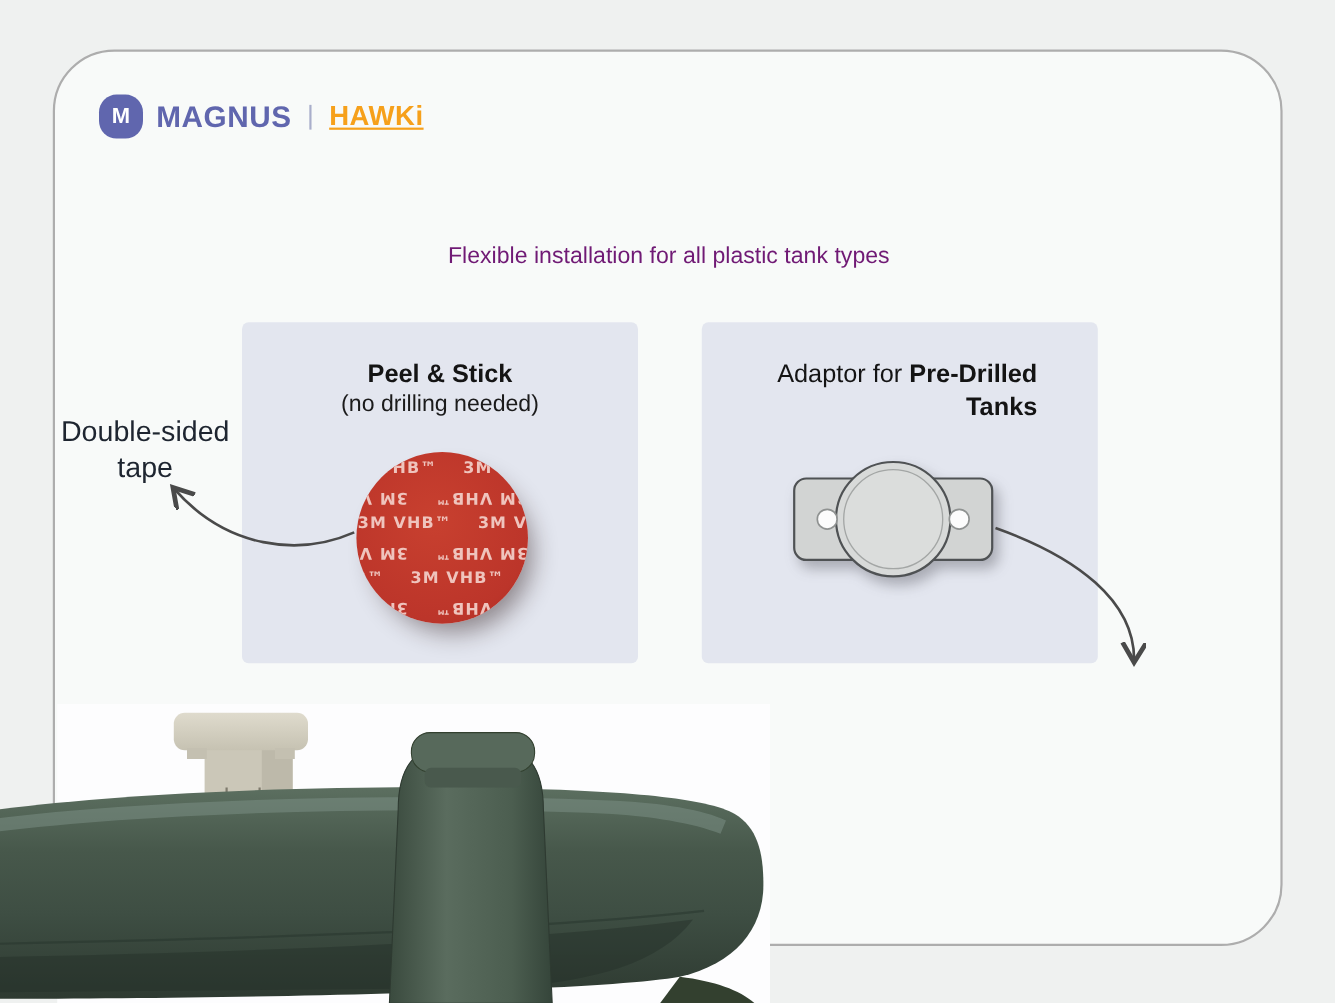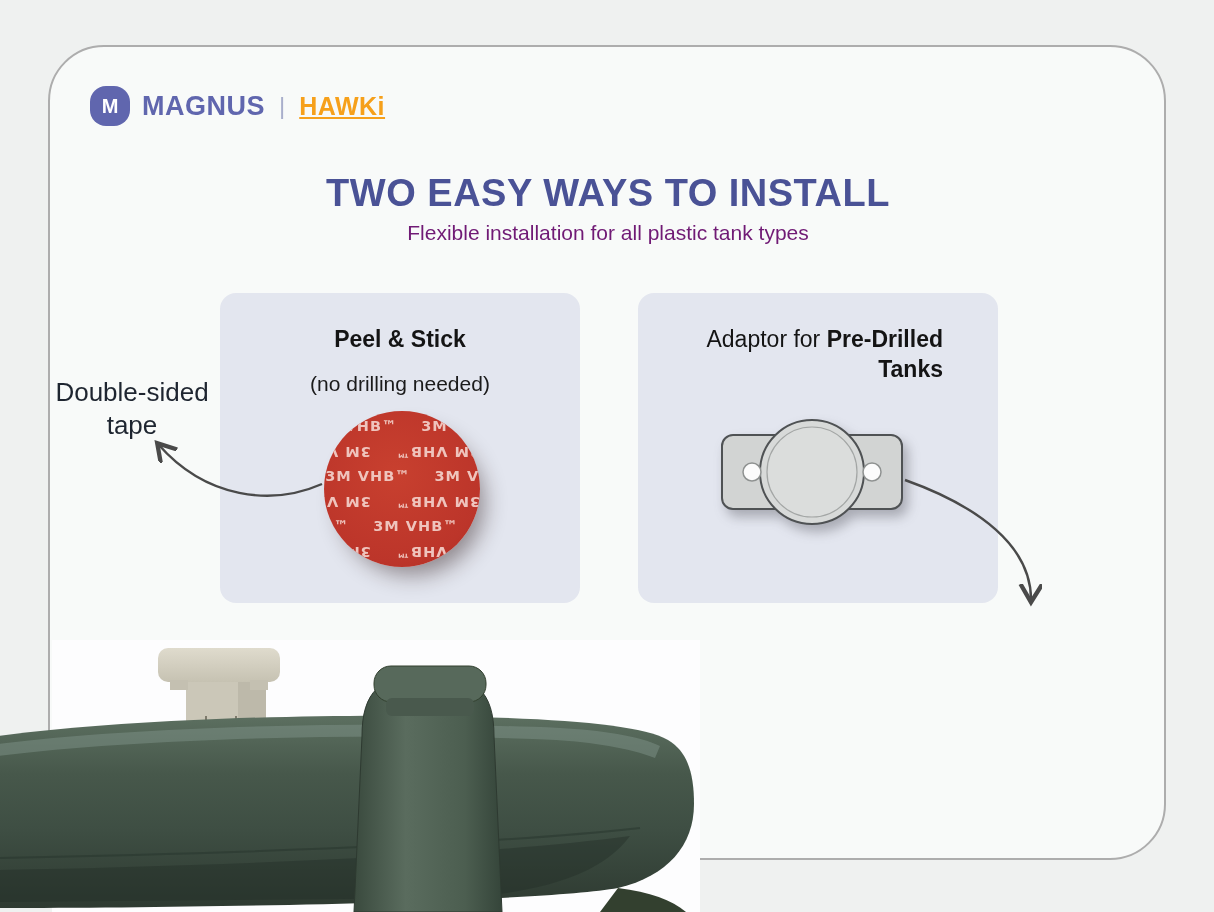--- a/index.html
+++ b/index.html
@@ -18,25 +18,25 @@
   .logo-div{font-size:24px;font-weight:300;color:#A9AECB;margin:0 2px;}
   .logo-product{font-size:25px;font-weight:800;color:var(--c-product,#F6A01B);letter-spacing:.5px;text-decoration:underline;}
 
   
   .title{position:absolute;left:48px;right:46px;top:172px;text-align:center;
          font-size:38px;font-weight:800;color:var(--c-title,#4A5296);letter-spacing:.5px;}
   .subtitle{position:absolute;left:48px;right:46px;top:221px;text-align:center;
             font-size:21px;color:#701a75;}
 
   
-  .card{position:absolute;top:293px;width:360px;height:310px;background:var(--c-card,#E3E6EF);border-radius:16px;}
+  .card{position:absolute;top:293px;width:360px;height:310px;background:var(--c-card,#E3E6EF);border-radius:6px;}
   .card-left{left:220px;}
   .card-right{left:638px;}
   .card-title{margin-top:32px;text-align:center;font-size:23px;font-weight:700;color:#141414;line-height:1.25;}
-  .card-sub{text-align:center;font-size:21px;color:#1B1B1B;margin-top:18px;}
+  .card-sub{text-align:center;font-size:21px;color:#1B1B1B;margin-top:2px;}
   .card-title-mix{margin:32px auto 0;width:250px;text-align:right;font-size:23px;color:#141414;line-height:1.3;}
   .card-title-mix b{font-weight:700;}
 
   
   .tape{position:absolute;left:104px;top:118px;width:156px;height:156px;border-radius:50%;
         background:radial-gradient(circle at 45% 40%, #C8402F 0%, var(--c-tape,#BC352A) 70%, #A82C22 100%);
         overflow:hidden;box-shadow:10px 14px 22px -6px rgba(40,20,20,.45);
         display:flex;flex-direction:column;justify-content:center;}
   .tape-row{white-space:nowrap;font-size:14.5px;font-weight:700;letter-spacing:1px;
             color:#EFC4BD;line-height:25px;font-family:"DejaVu Sans",sans-serif;}
@@ -63,21 +63,20 @@
 
   <div class="logo">
     <div class="logo-badge">
       <span>M</span>
     </div>
     <span class="logo-name">MAGNUS</span>
     <span class="logo-div">|</span>
     <span class="logo-product">HAWKi</span>
   </div>
 
-  <div class="title">TWO EASY WAYS TO INSTALL</div>
   <div class="subtitle">Flexible installation for all plastic tank types</div>
 
   <div class="card card-left">
     <div class="card-title">Peel &amp; Stick</div>
     <div class="card-sub">(no drilling needed)</div>
     <div class="tape">
         <div class="tape-row" style="margin-left: -12px;">3M VHB™  3M VHB™  3M VHB™  </div>
         <div class="tape-row flip" style="margin-left: -60px;">3M VHB™  3M VHB™  3M VHB™  </div>
         <div class="tape-row" style="margin-left: -108px;">3M VHB™  3M VHB™  3M VHB™  </div>
         <div class="tape-row flip" style="margin-left: -12px;">3M VHB™  3M VHB™  3M VHB™  </div>

